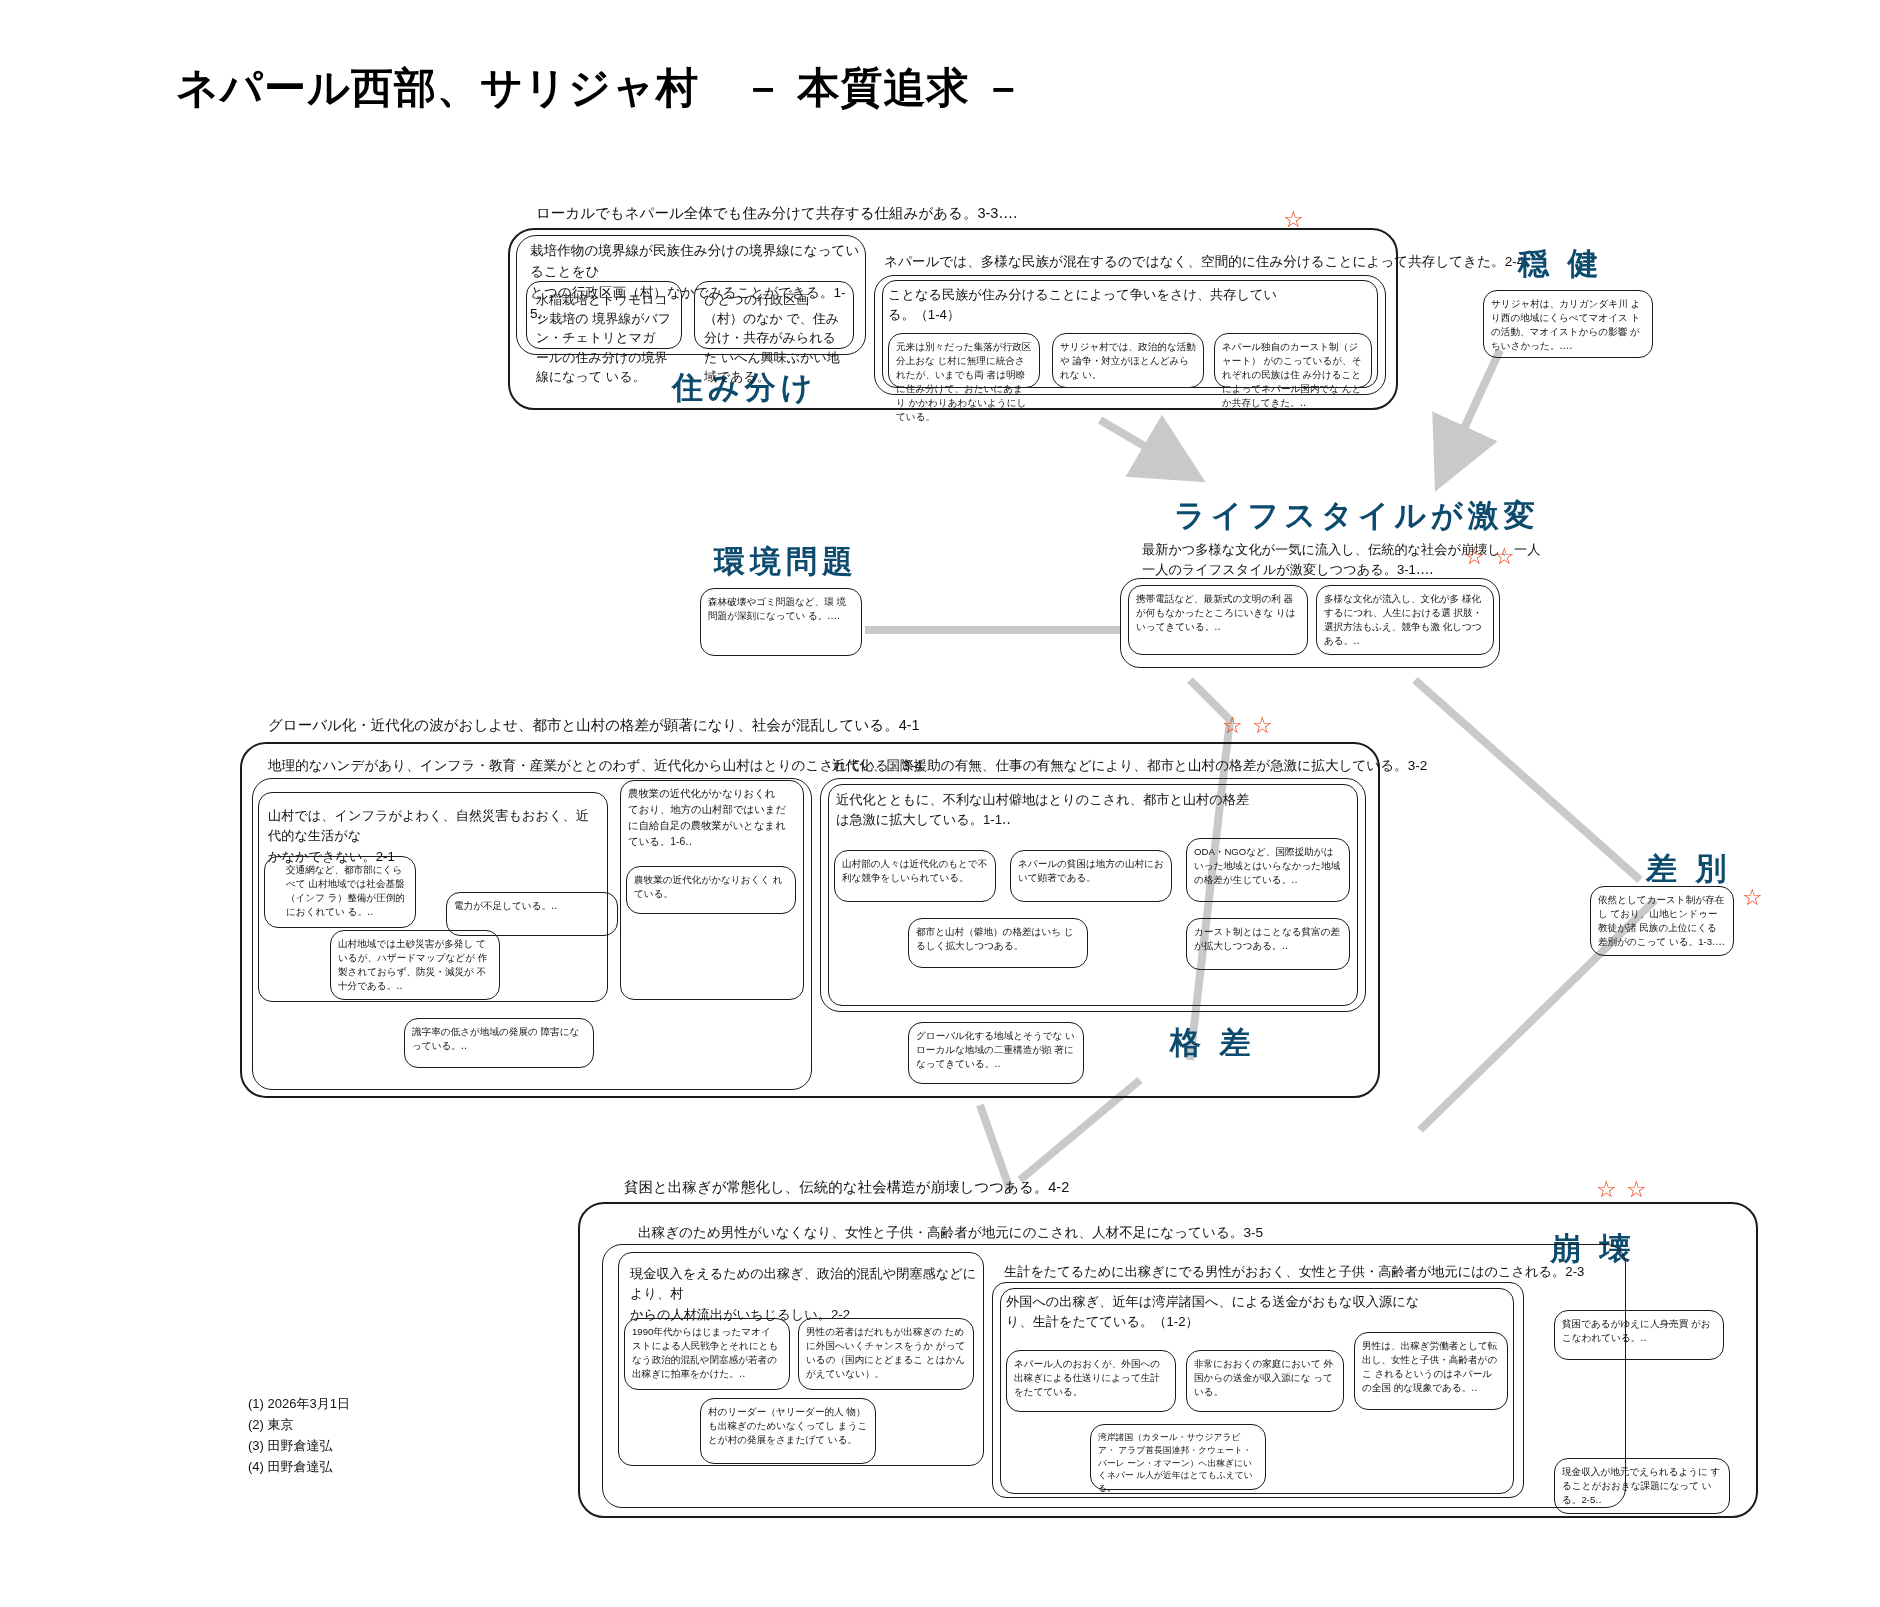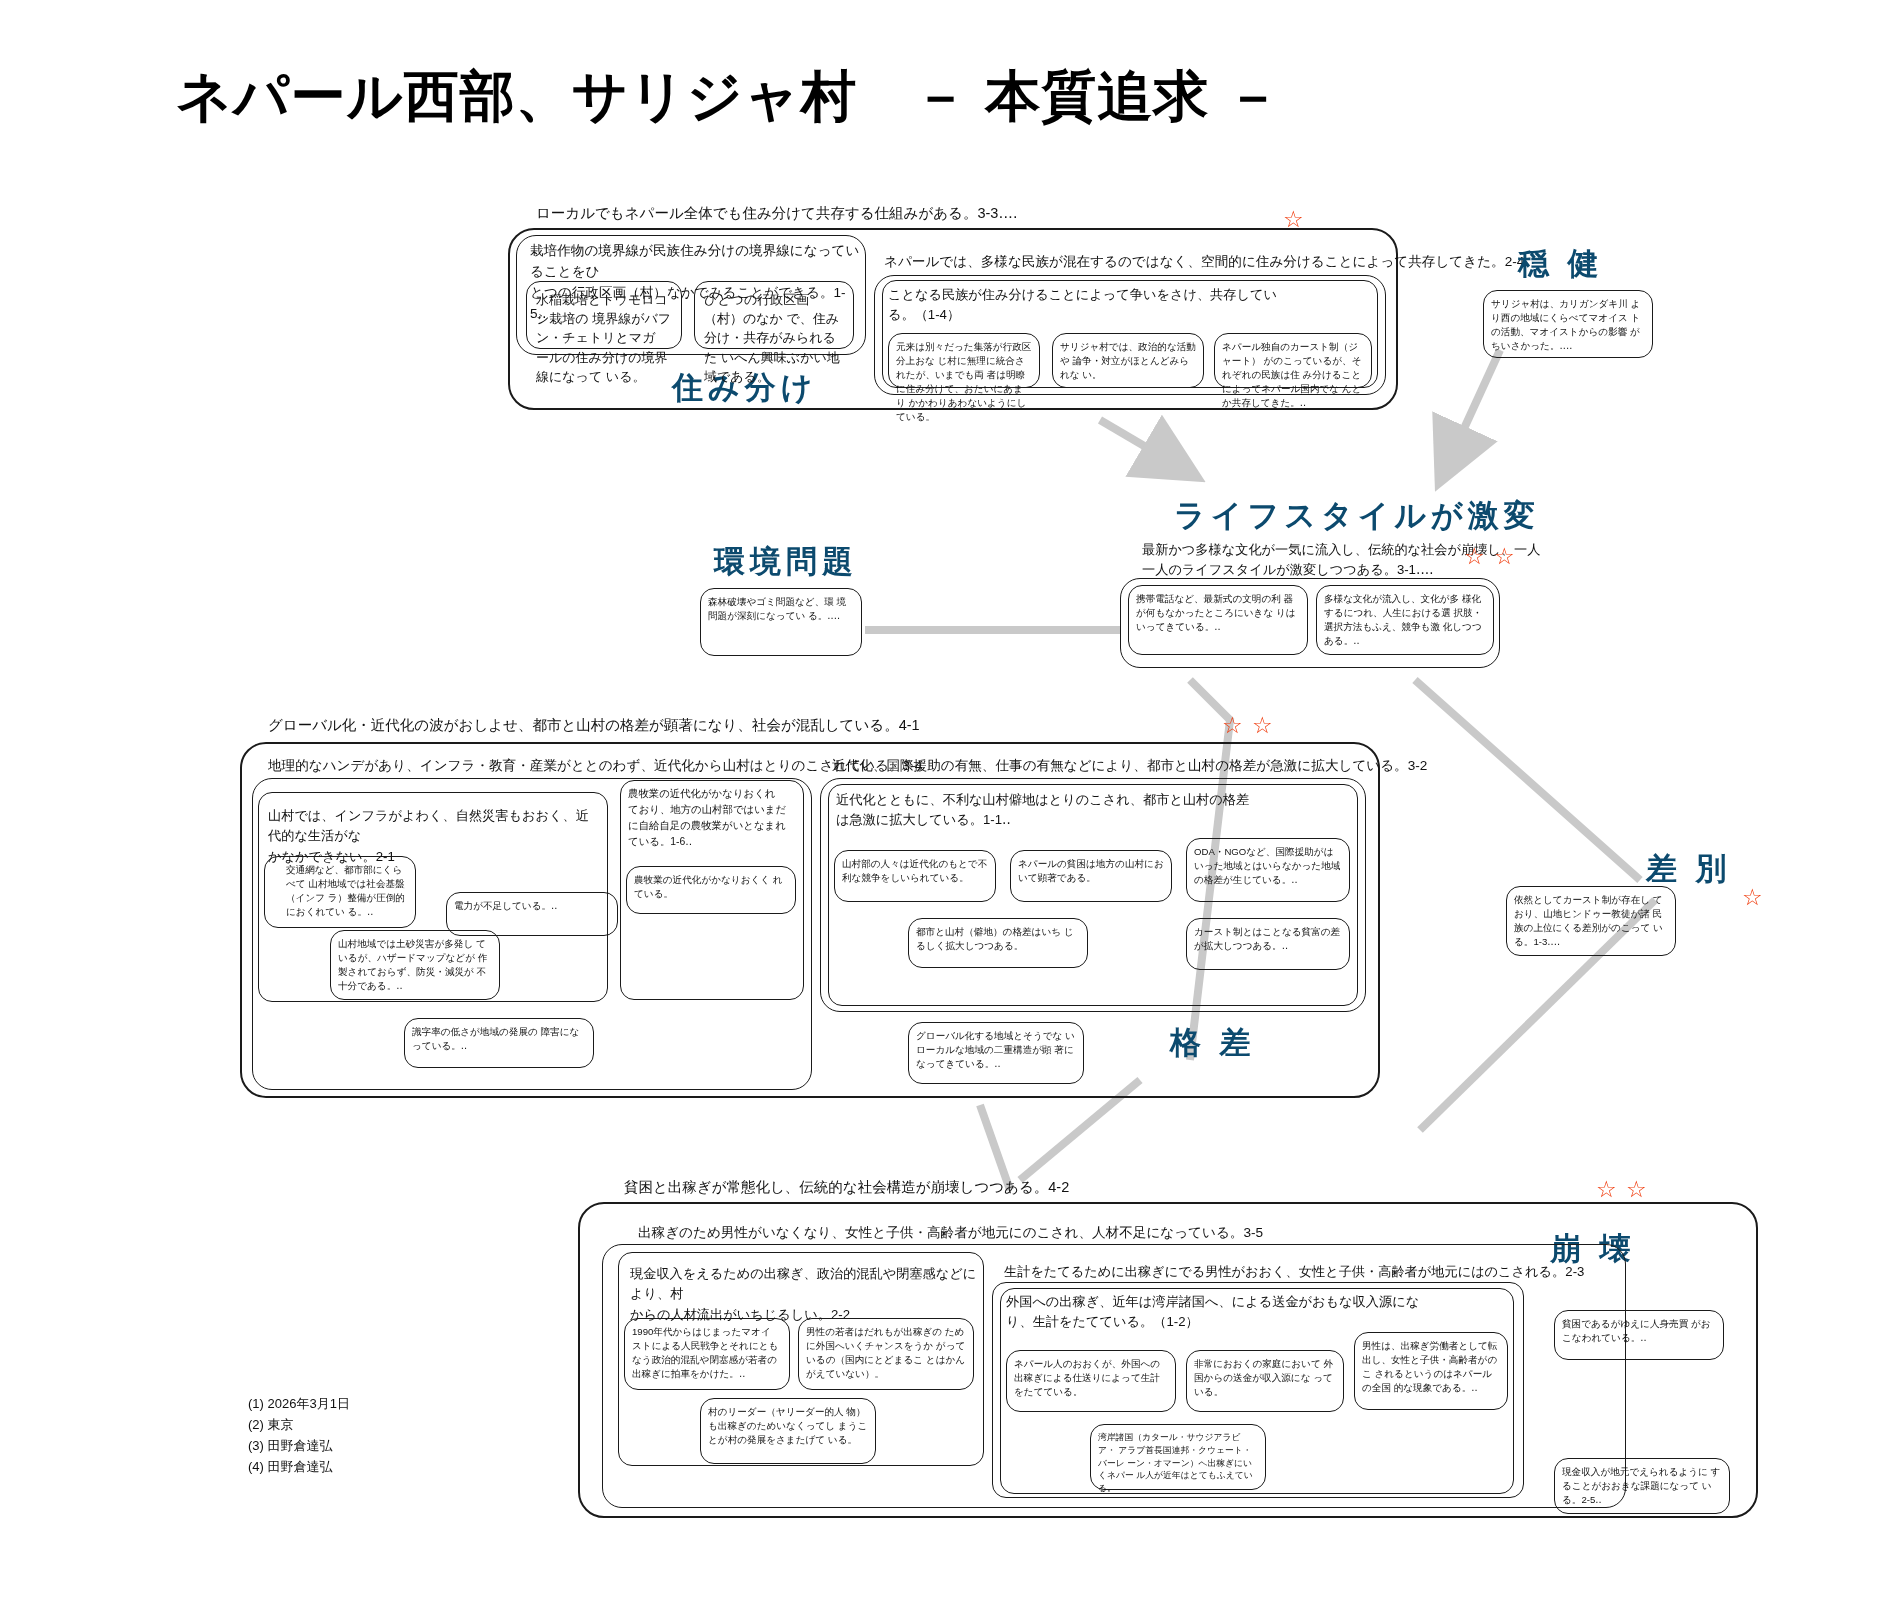--- a/index.html
+++ b/index.html
@@ -6,21 +6,21 @@
   body{
     width:1880px;height:1607px;position:relative;overflow:hidden;
     font-family:"Liberation Sans","DejaVu Sans",sans-serif;
     color:#000;
   }
   .canvas{position:absolute;left:0;top:0;width:1880px;height:1607px;}
   svg.links{position:absolute;left:0;top:0;width:1880px;height:1607px;pointer-events:none;}
 
   .title{
     position:absolute;left:176px;top:60px;
-    font-size:55px;font-weight:bold;letter-spacing:1px;
+    font-size:42px;font-weight:bold;letter-spacing:1px;
     white-space:nowrap;
   }
 
   
   .box{position:absolute;box-sizing:border-box;border:1.6px solid #1a1a1a;border-radius:22px;background:transparent;}
   .box.lvl1{border-width:2.2px;border-radius:26px;}
   .box.lvl2{border-width:1.5px;border-radius:20px;}
   .box.lvl3{border-width:1.3px;border-radius:14px;}
 
   .cap{position:absolute;font-size:13.5px;line-height:1.55;color:#111;white-space:pre-wrap;}
@@ -169,21 +169,21 @@
   <div class="leaf tiny" style="left:908px;top:918px;width:180px;height:50px;">都市と山村（僻地）の格差はいち
 じるしく拡大しつつある。</div>
   <div class="leaf tiny" style="left:1186px;top:918px;width:164px;height:52px;">カースト制とはことなる貧富の差
 が拡大しつつある。‥</div>
   <div class="leaf tiny" style="left:908px;top:1022px;width:176px;height:62px;">グローバル化する地域とそうでな
 いローカルな地域の二重構造が顕
 著になってきている。‥</div>
 
   <div class="redlabel" style="left:1646px;top:848px;">差 別</div>
   <div class="star" style="left:1742px;top:886px;">☆</div>
-  <div class="leaf tiny" style="left:1506px;top:886px;width:170px;height:70px;">依然としてカースト制が存在し
+  <div class="leaf tiny" style="left:1590px;top:886px;width:144px;height:70px;">依然としてカースト制が存在し
 ており、山地ヒンドゥー教徒が諸
 民族の上位にくる差別がのこって
 いる。1-3‥‥</div>
 
   <div class="cap l0" style="left:624px;top:1176px;width:900px;white-space:nowrap;">貧困と出稼ぎが常態化し、伝統的な社会構造が崩壊しつつある。4-2</div>
   <div class="box lvl1" style="left:578px;top:1202px;width:1180px;height:316px;"></div>
   <div class="redlabel" style="left:1550px;top:1228px;">崩 壊</div>
   <div class="star" style="left:1596px;top:1178px;">☆</div>
   <div class="star" style="left:1626px;top:1178px;">☆</div>
 

